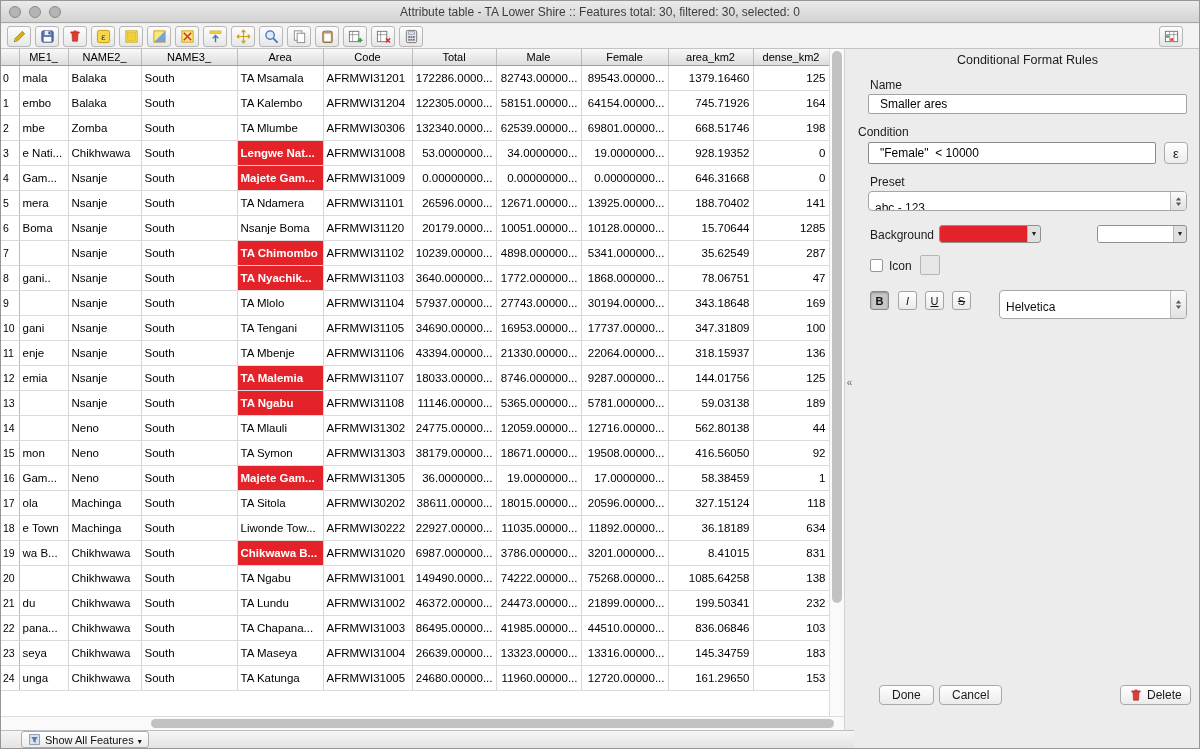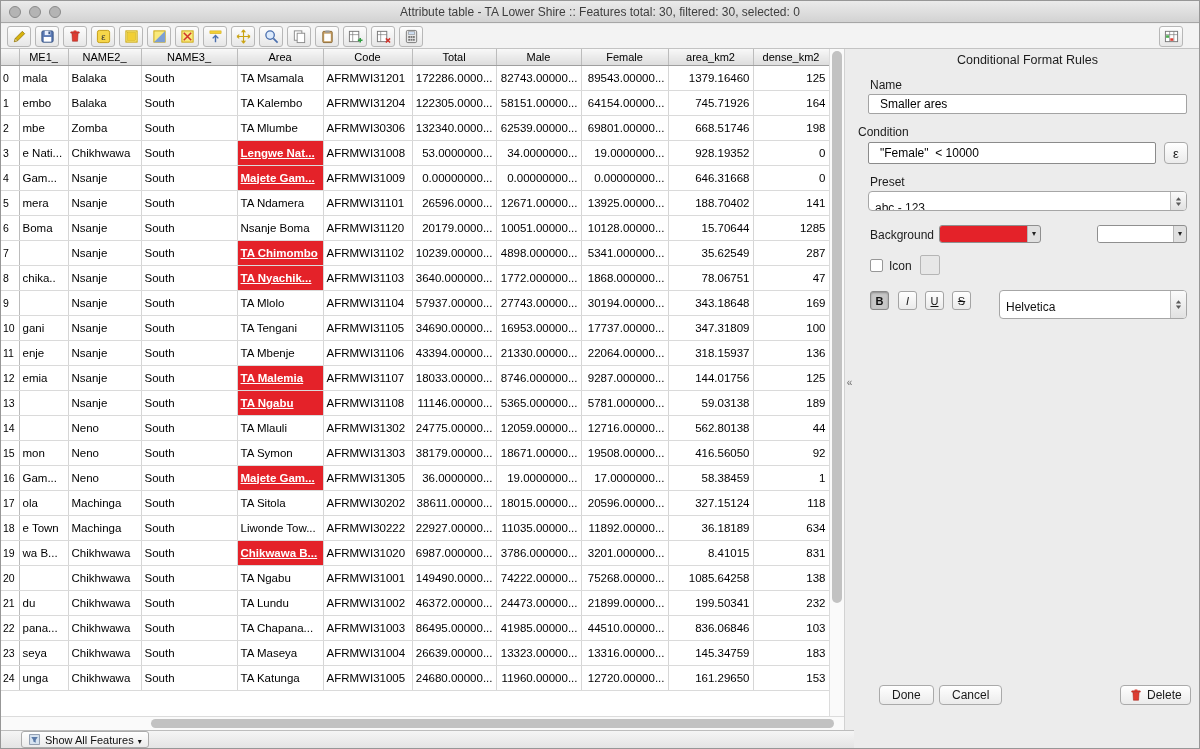--- a/index.html
+++ b/index.html
@@ -26,21 +26,21 @@
   .table-wrap{position:absolute;top:48px;left:0;width:828px;height:667px;background:#fff;overflow:hidden;}
   table{border-collapse:collapse;table-layout:fixed;width:828px;font-size:11.5px;color:#000;}
   thead th{height:16px;background:linear-gradient(#f8f8f8,#dddddd);border-right:1px solid #bcbcbc;
            border-bottom:1px solid #9f9f9f;font-weight:normal;font-size:11px;text-align:center;
            overflow:hidden;white-space:nowrap;padding:0 2px;}
   tbody th.rn{height:25px;background:#fff;border-right:1px solid #bcbcbc;border-bottom:1px solid #dadada;
            font-weight:normal;font-size:10.5px;text-align:left;padding:0 2px;}
   td{height:25px;border-right:1px solid #d6d6d6;border-bottom:1px solid #dadada;
      padding:0 3px;white-space:nowrap;overflow:hidden;}
   td.num{text-align:right;}
-  td.hl{background:var(--hl);color:#fff;font-weight:bold;text-decoration:underline;}
+  td.hl{background:var(--hl);color:#fff;font-weight:bold;}
   
   .vscroll{position:absolute;top:48px;left:828px;width:15px;height:667px;background:#fafafa;border-left:1px solid #dcdcdc;}
   .vthumb{position:absolute;top:2px;left:2px;width:10px;height:552px;background:#c2c2c2;border-radius:5px;}
   .hscroll{position:absolute;top:715px;left:0;width:843px;height:14px;background:#fafafa;border-top:1px solid #dcdcdc;}
   .hthumb{position:absolute;top:2px;left:150px;width:683px;height:9px;background:#c2c2c2;border-radius:5px;}
   .splitter{position:absolute;top:48px;left:843px;width:10px;height:681px;background:#ececec;border-left:1px solid #d2d2d2;}
   .collapse{position:absolute;top:328px;left:0;width:9px;text-align:center;font-size:10px;color:#6a6a6a;}
   
   .panel{position:absolute;top:48px;left:853px;width:347px;height:701px;background:#ececec;font-size:12px;color:#111;}
   .p-title{position:absolute;top:4px;left:0;width:100%;text-align:center;font-size:12.5px;color:#1c1c1c;}
@@ -382,21 +382,21 @@
             <td class="hl">TA Chimombo</td>
             <td>AFRMWI31102</td>
             <td class="num">10239.00000...</td>
             <td class="num">4898.000000...</td>
             <td class="num">5341.000000...</td>
             <td class="num">35.62549</td>
             <td class="num">287</td>
           </tr>
           <tr>
             <th class="rn">8</th>
-            <td>chika..</td>
+            <td>gani..</td>
             <td>Nsanje</td>
             <td>South</td>
             <td class="hl">TA Nyachik...</td>
             <td>AFRMWI31103</td>
             <td class="num">3640.000000...</td>
             <td class="num">1772.000000...</td>
             <td class="num">1868.000000...</td>
             <td class="num">78.06751</td>
             <td class="num">47</td>
           </tr>

